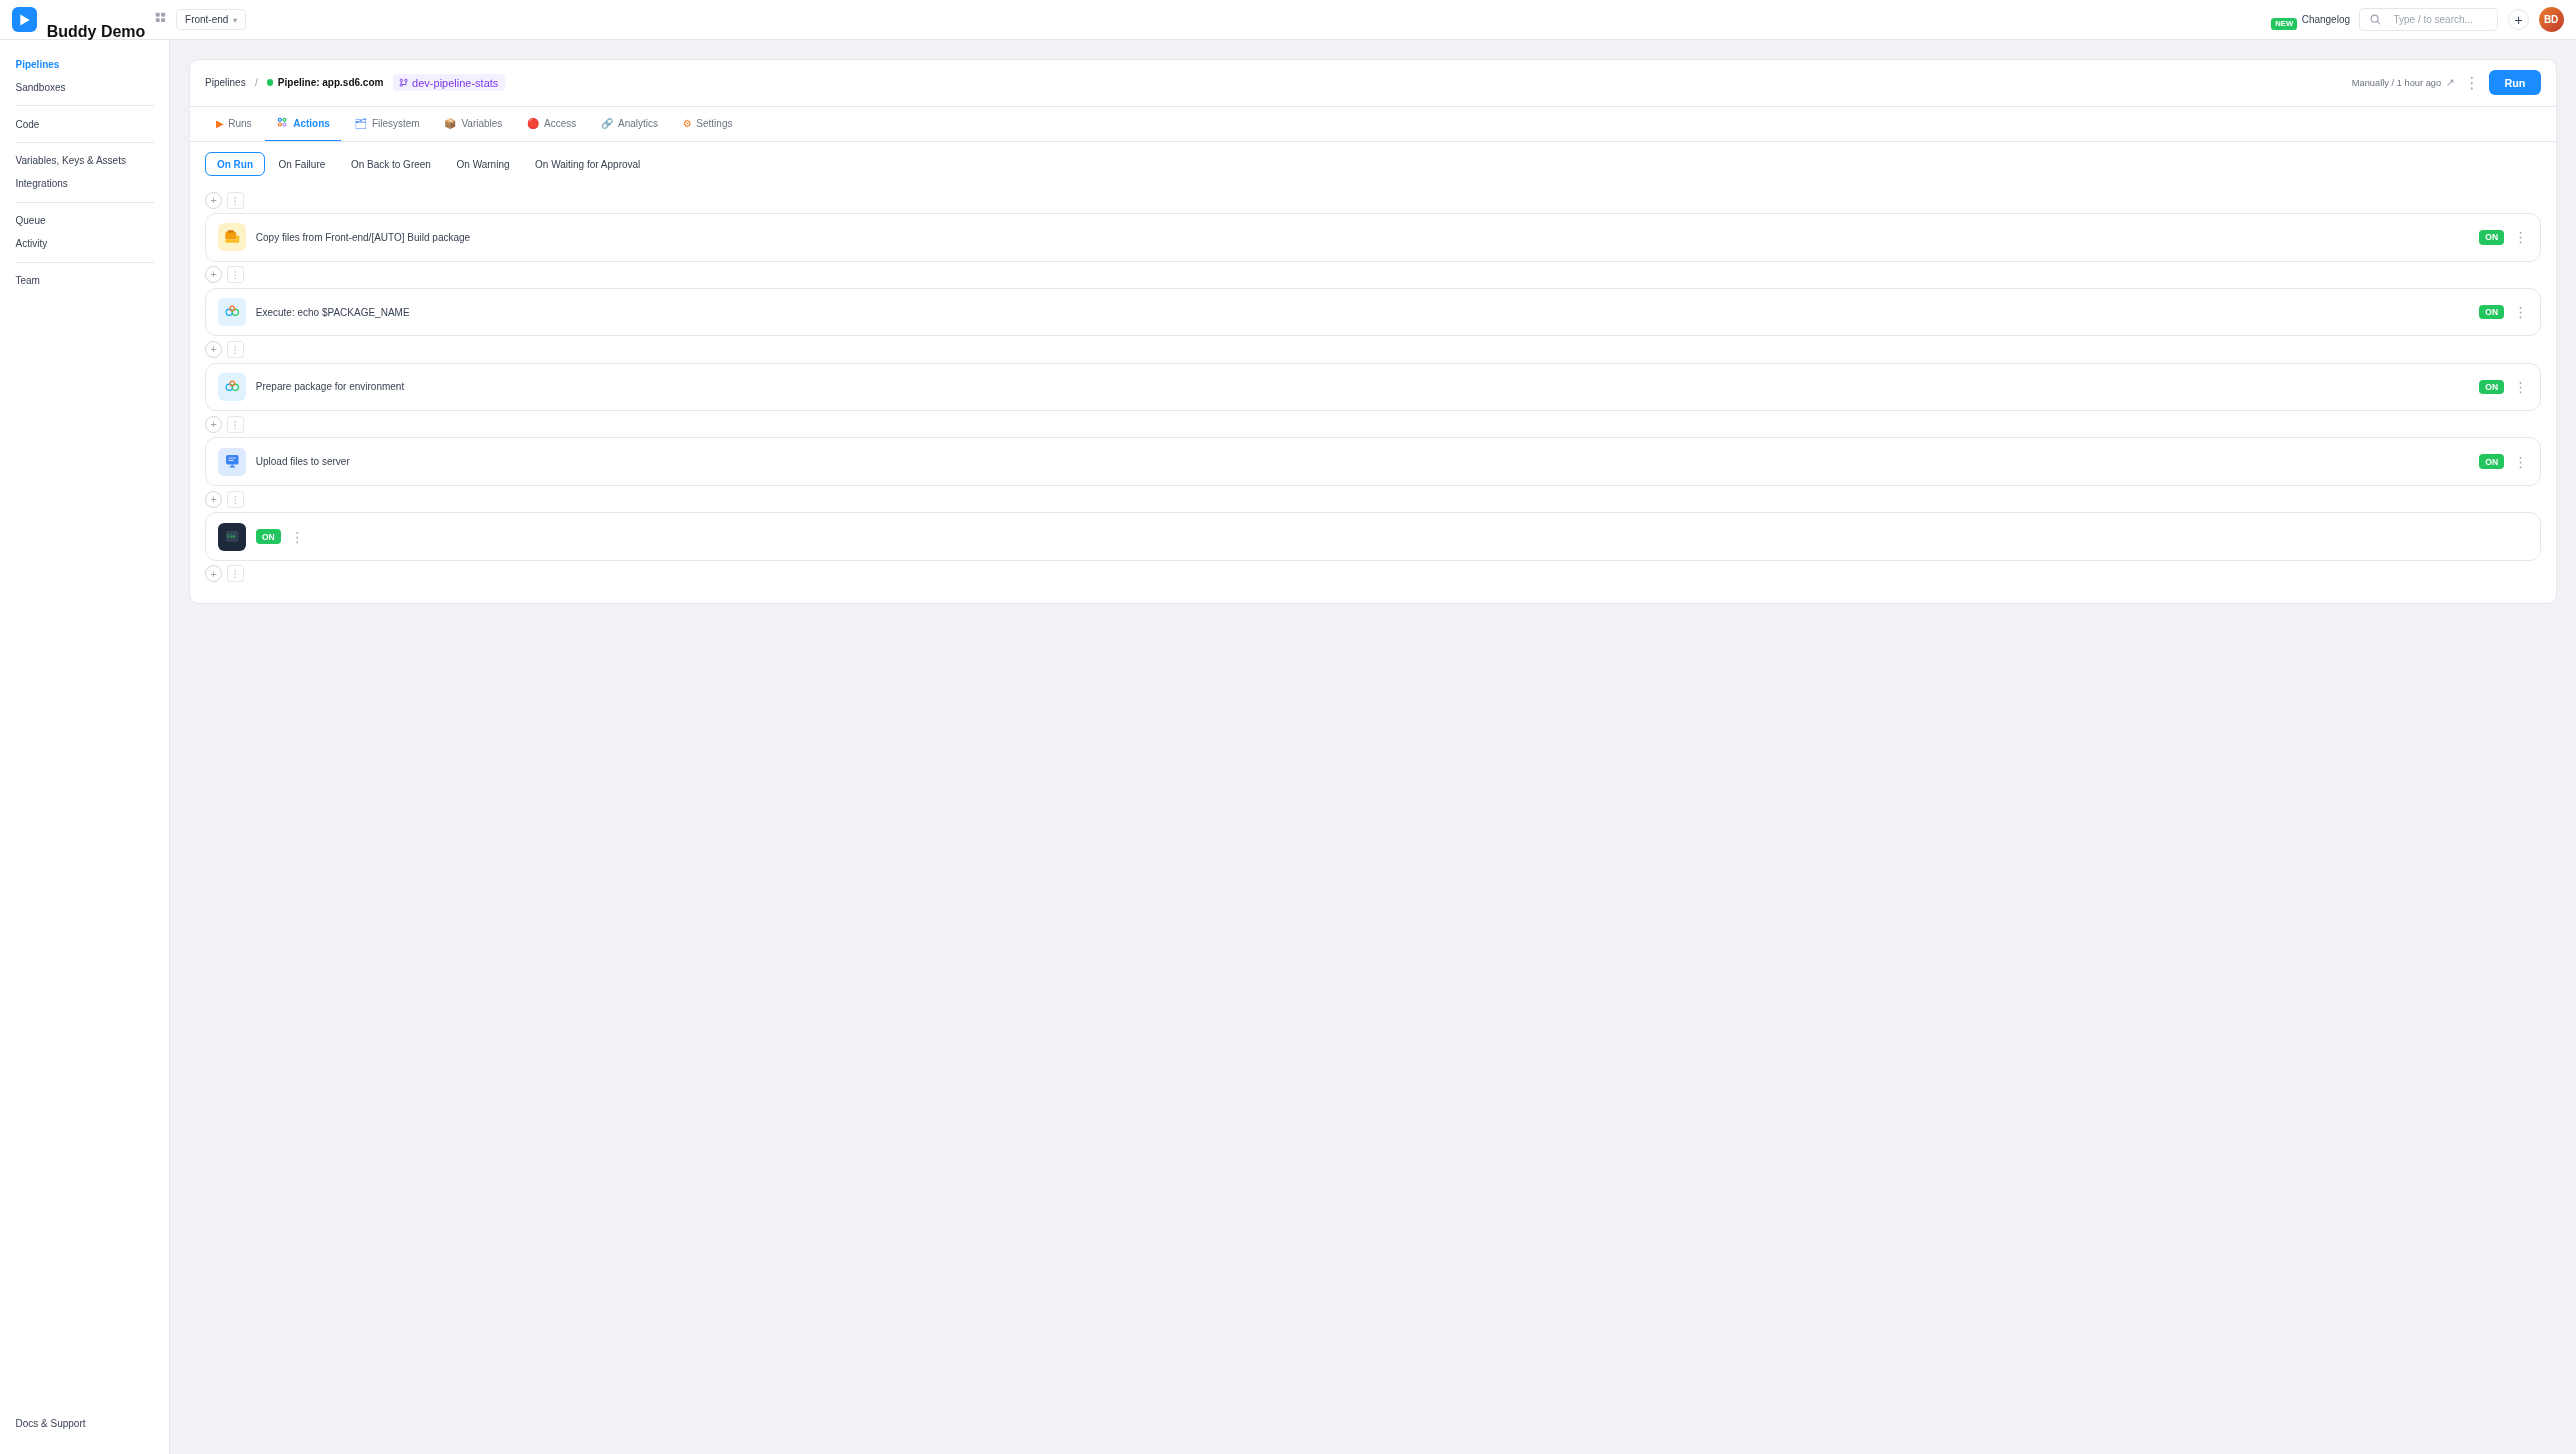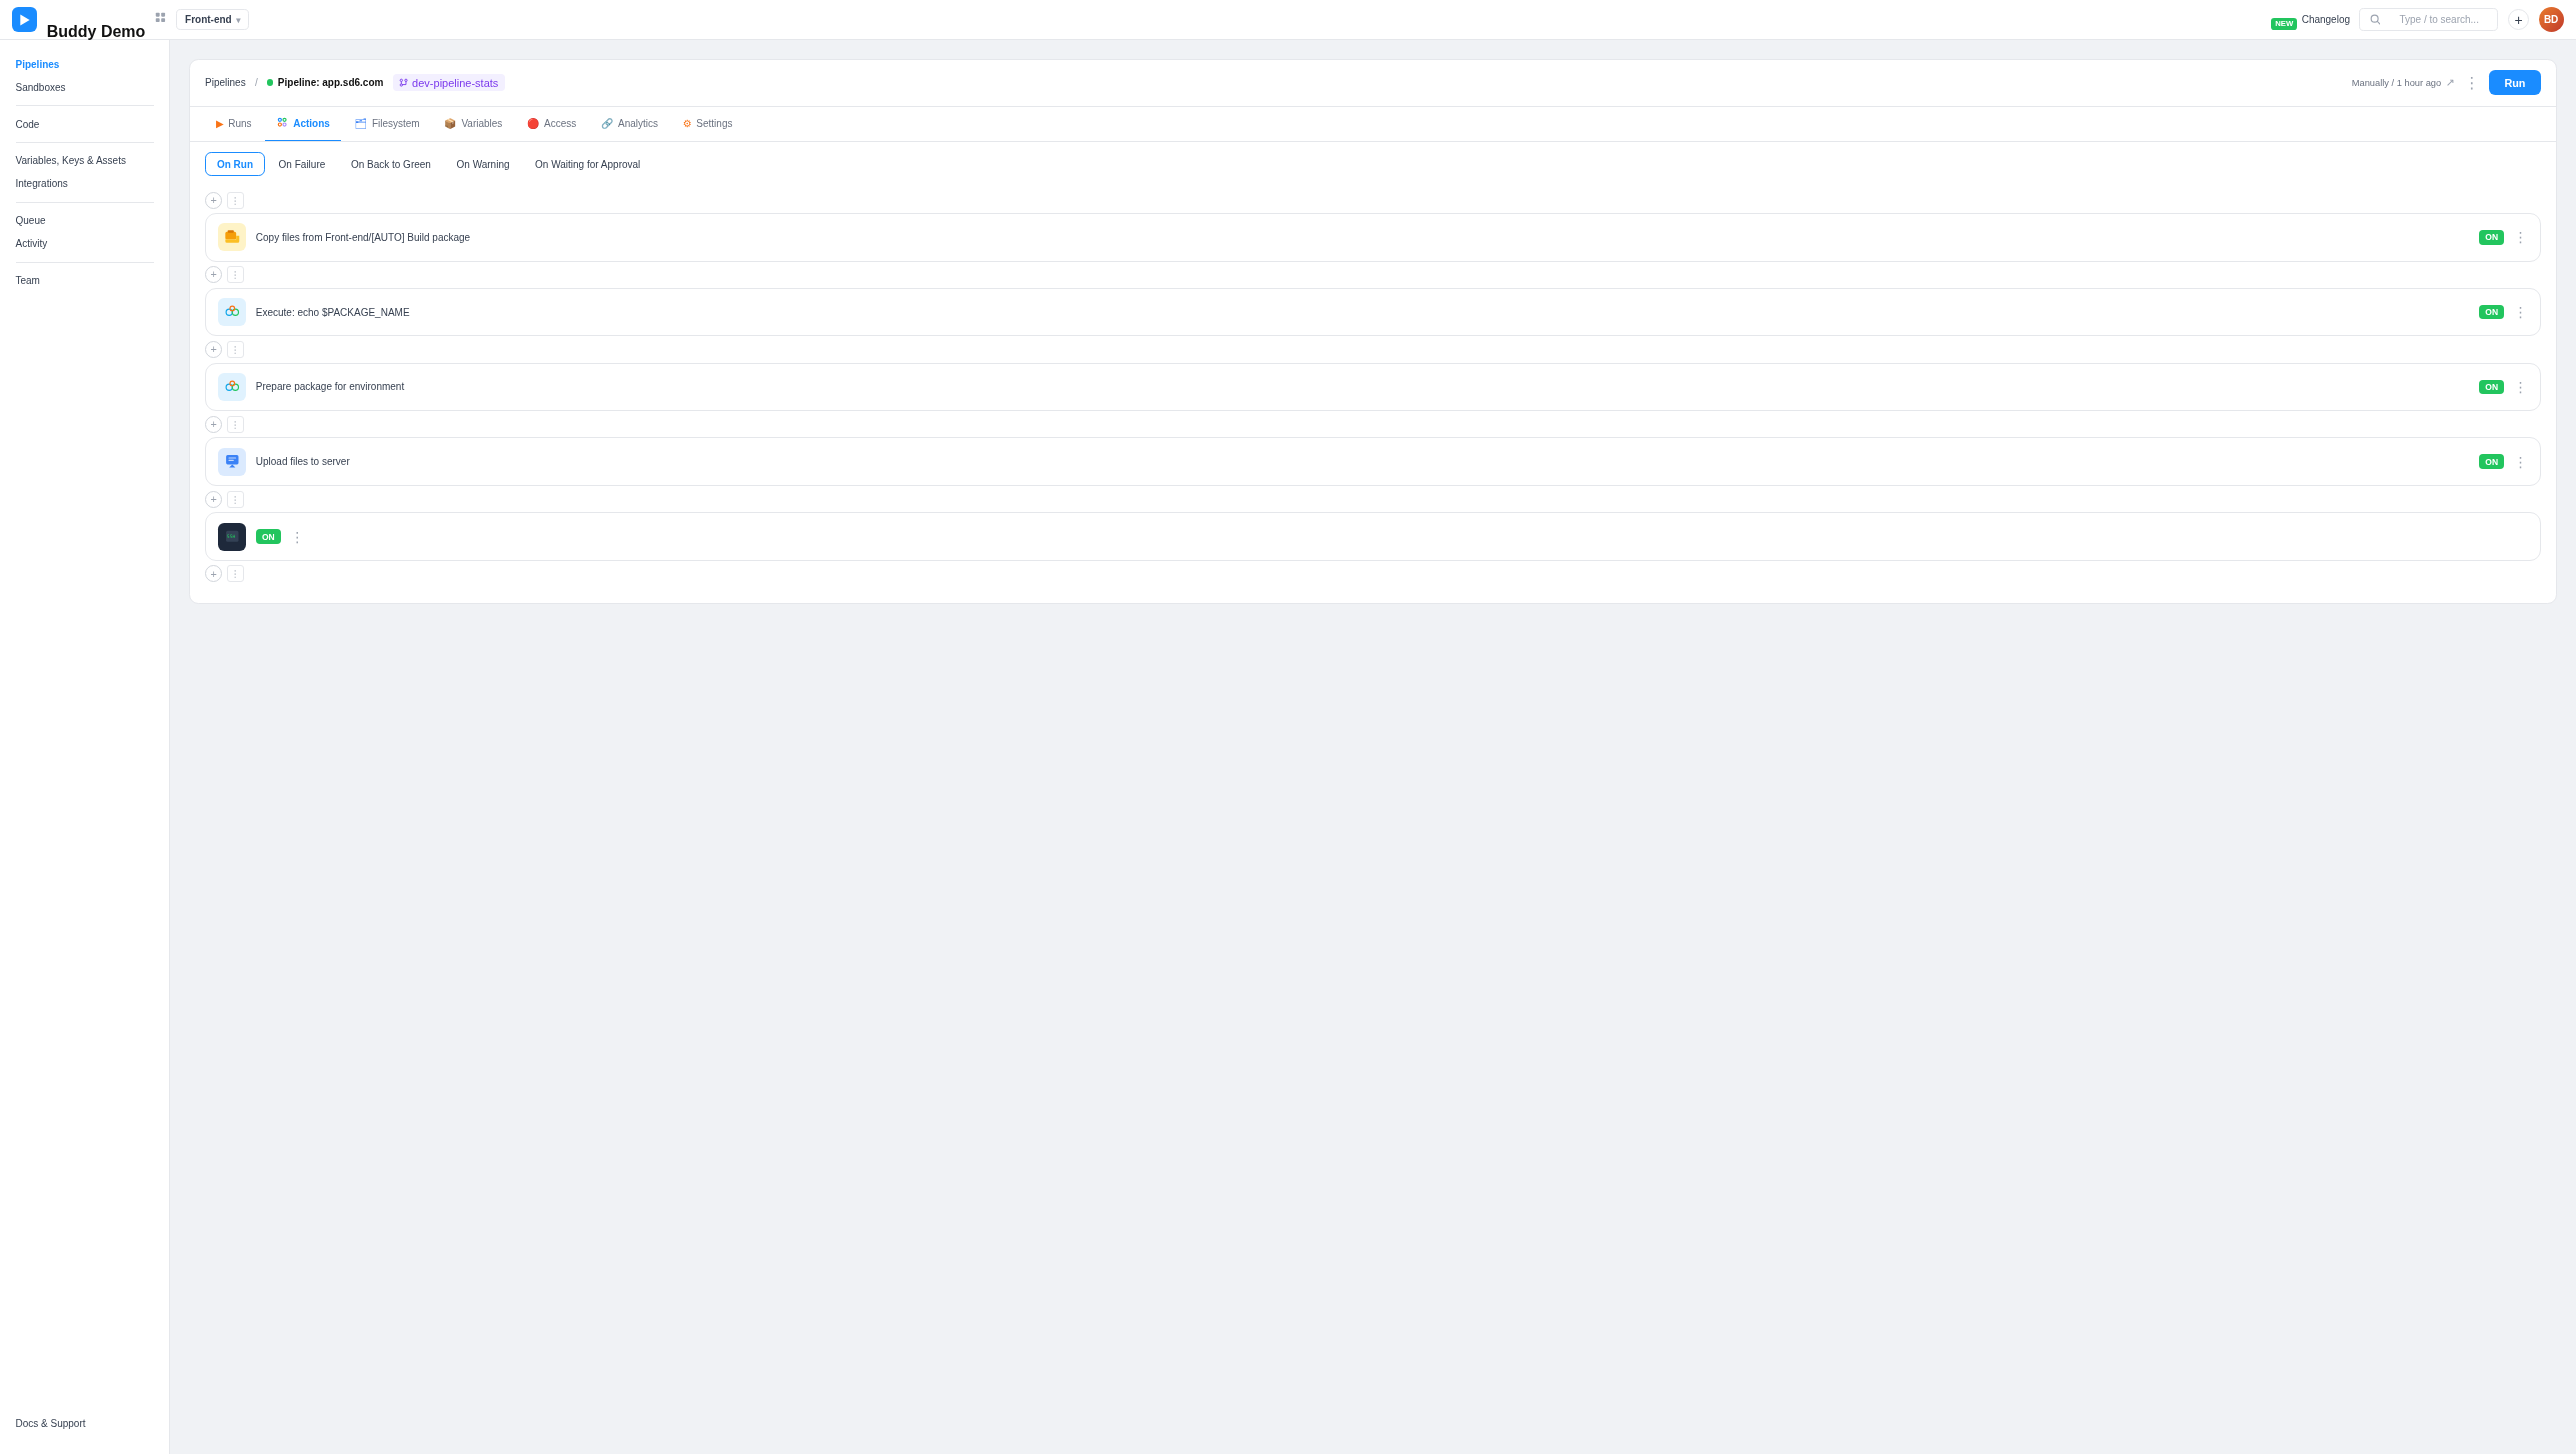--- a/index.html
+++ b/index.html
@@ -37,21 +37,21 @@
       color: #9ca3af;
       font-size: 12.4px;
       cursor: pointer;
     }
     .branch-selector {
       display: flex; align-items: center; gap: 4.6px;
       border: 0.8px solid #e5e7eb;
       border-radius: 4.6px;
       padding: 3.9px 7.7px;
       font-size: 10px;
-      font-weight: 700;
+      font-weight: 400;
       color: #374151;
       cursor: pointer;
       background: #fff;
     }
     .branch-selector .chevron { color: #9ca3af; font-size: 8.5px; }
     .nav-spacer { flex: 1; }
     .changelog-btn {
       display: flex; align-items: center; gap: 4.6px;
       font-size: 10px;
       color: #374151;
@@ -60,21 +60,21 @@
     .new-badge {
       background: #22c55e;
       color: white;
       font-size: 7.7px;
       font-weight: 700;
       padding: 1.5px 3.9px;
       border-radius: 3.1px;
       margin-top: 8px;
     }
     .search-bar {
-      display: flex; align-items: center; gap: 19px;
+      display: flex; align-items: center; gap: 13px;
       border: 0.8px solid #e5e7eb;
       border-radius: 4.6px;
       padding: 4.6px 9.3px;
       font-size: 10px;
       color: #9ca3af;
       cursor: text;
       min-width: 139px;
       background: #fff;
     }
     .plus-btn {

